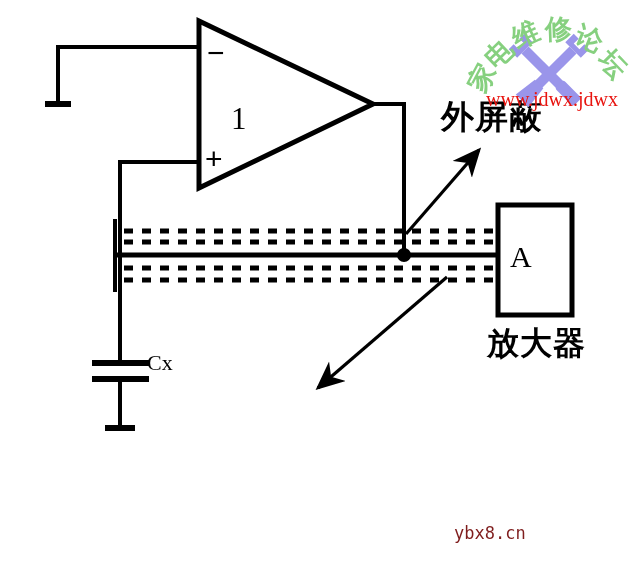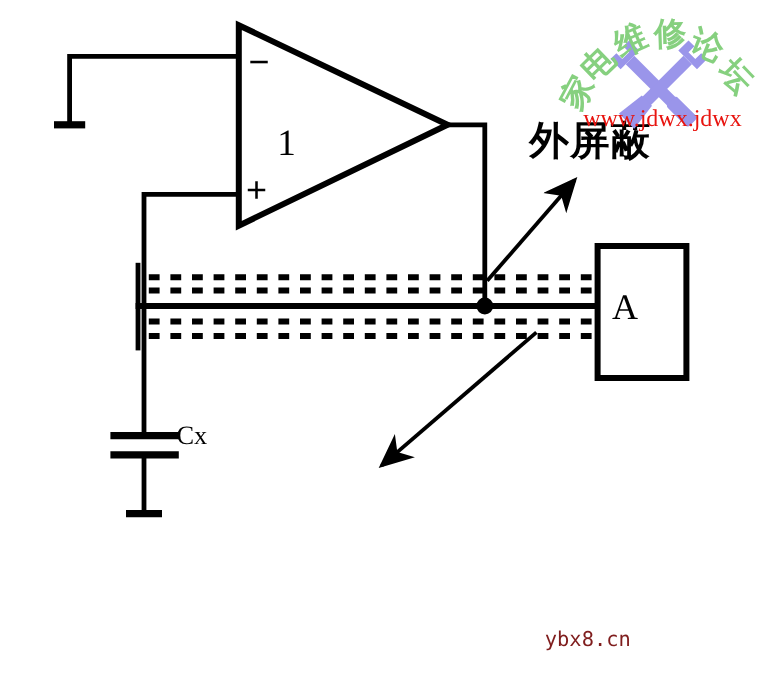--- a/index.html
+++ b/index.html
@@ -171,20 +171,21 @@
   <div class="lbl" id="label-opamp-minus">−</div>
 
   <div class="lbl" id="label-opamp-plus">+</div>
 
   <div class="lbl" id="label-opamp-gain">1</div>
 
   <div class="lbl" id="label-cx">Cx</div>
 
   <div class="lbl" id="label-amp-a">A</div>
 
+  <div class="lbl cjk" id="label-amplifier">放大器</div>
 
   <div class="lbl cjk" id="label-outer-shield">外屏蔽</div>
 
 
 
   <div class="lbl" id="footer-credit">ybx8.cn</div>
 
   <div id="watermark">
     <svg viewBox="0 0 166 112" width="166" height="112">
       <g transform="translate(83,66)">

